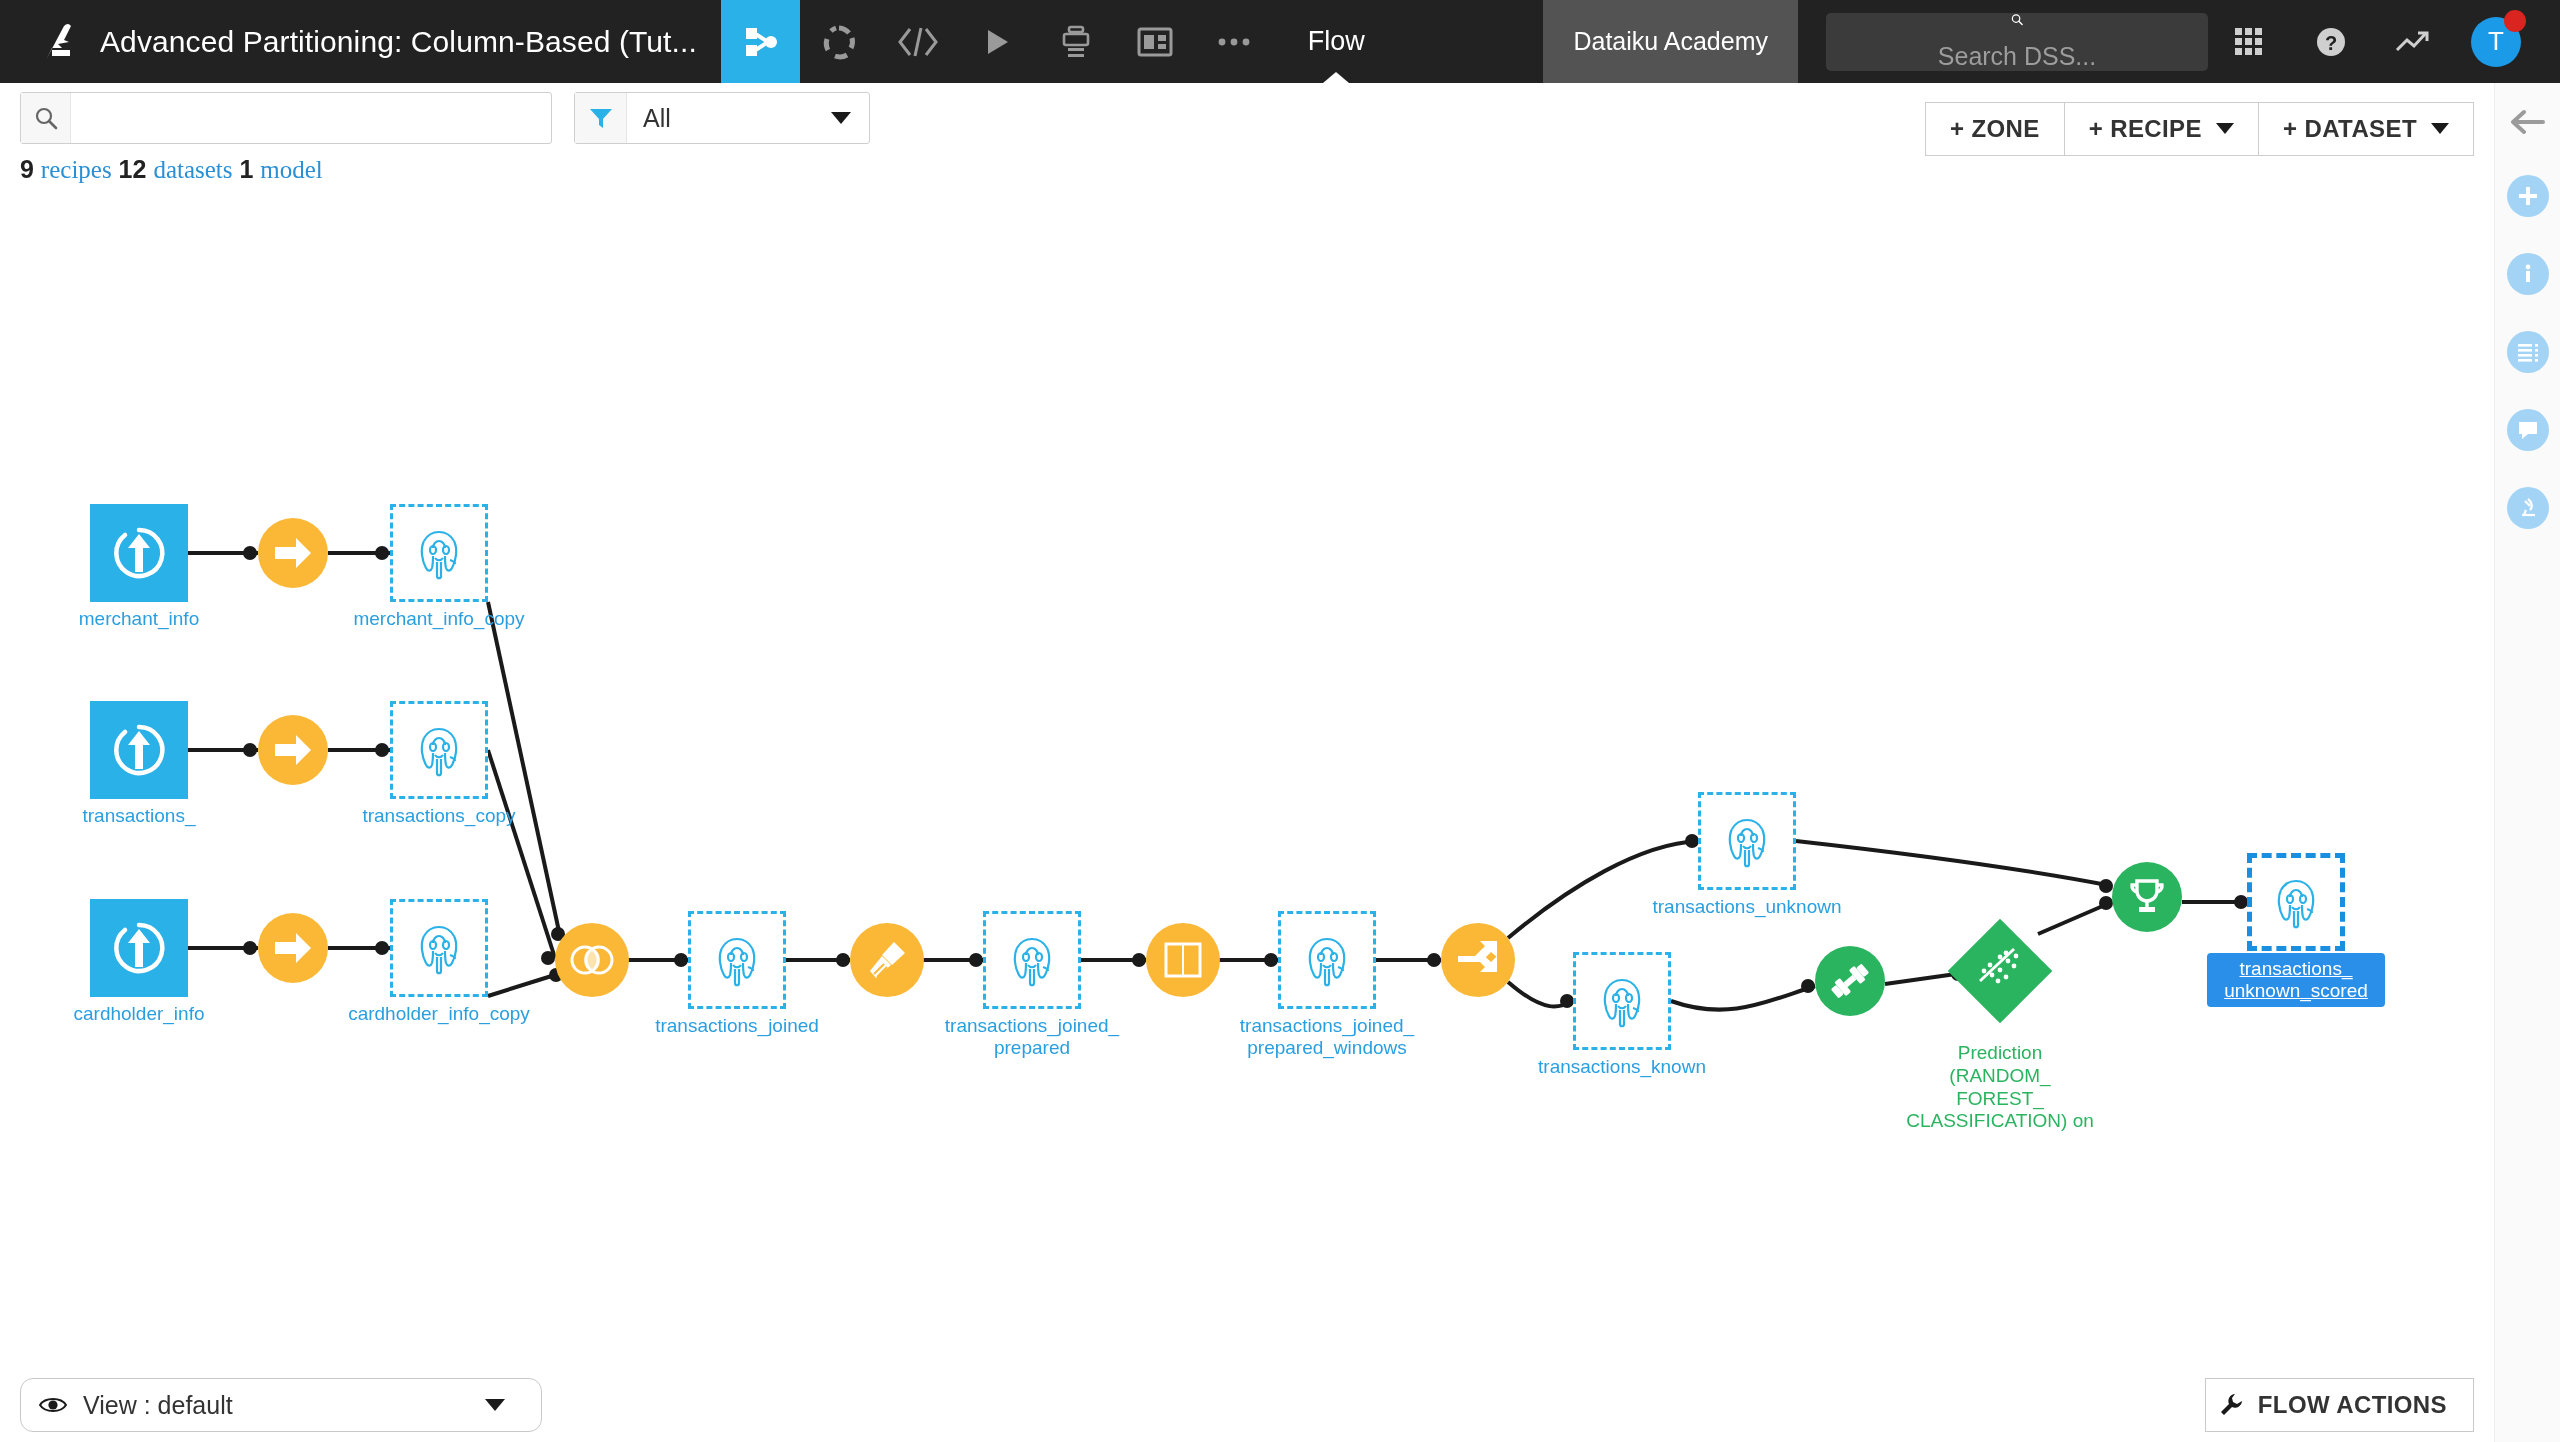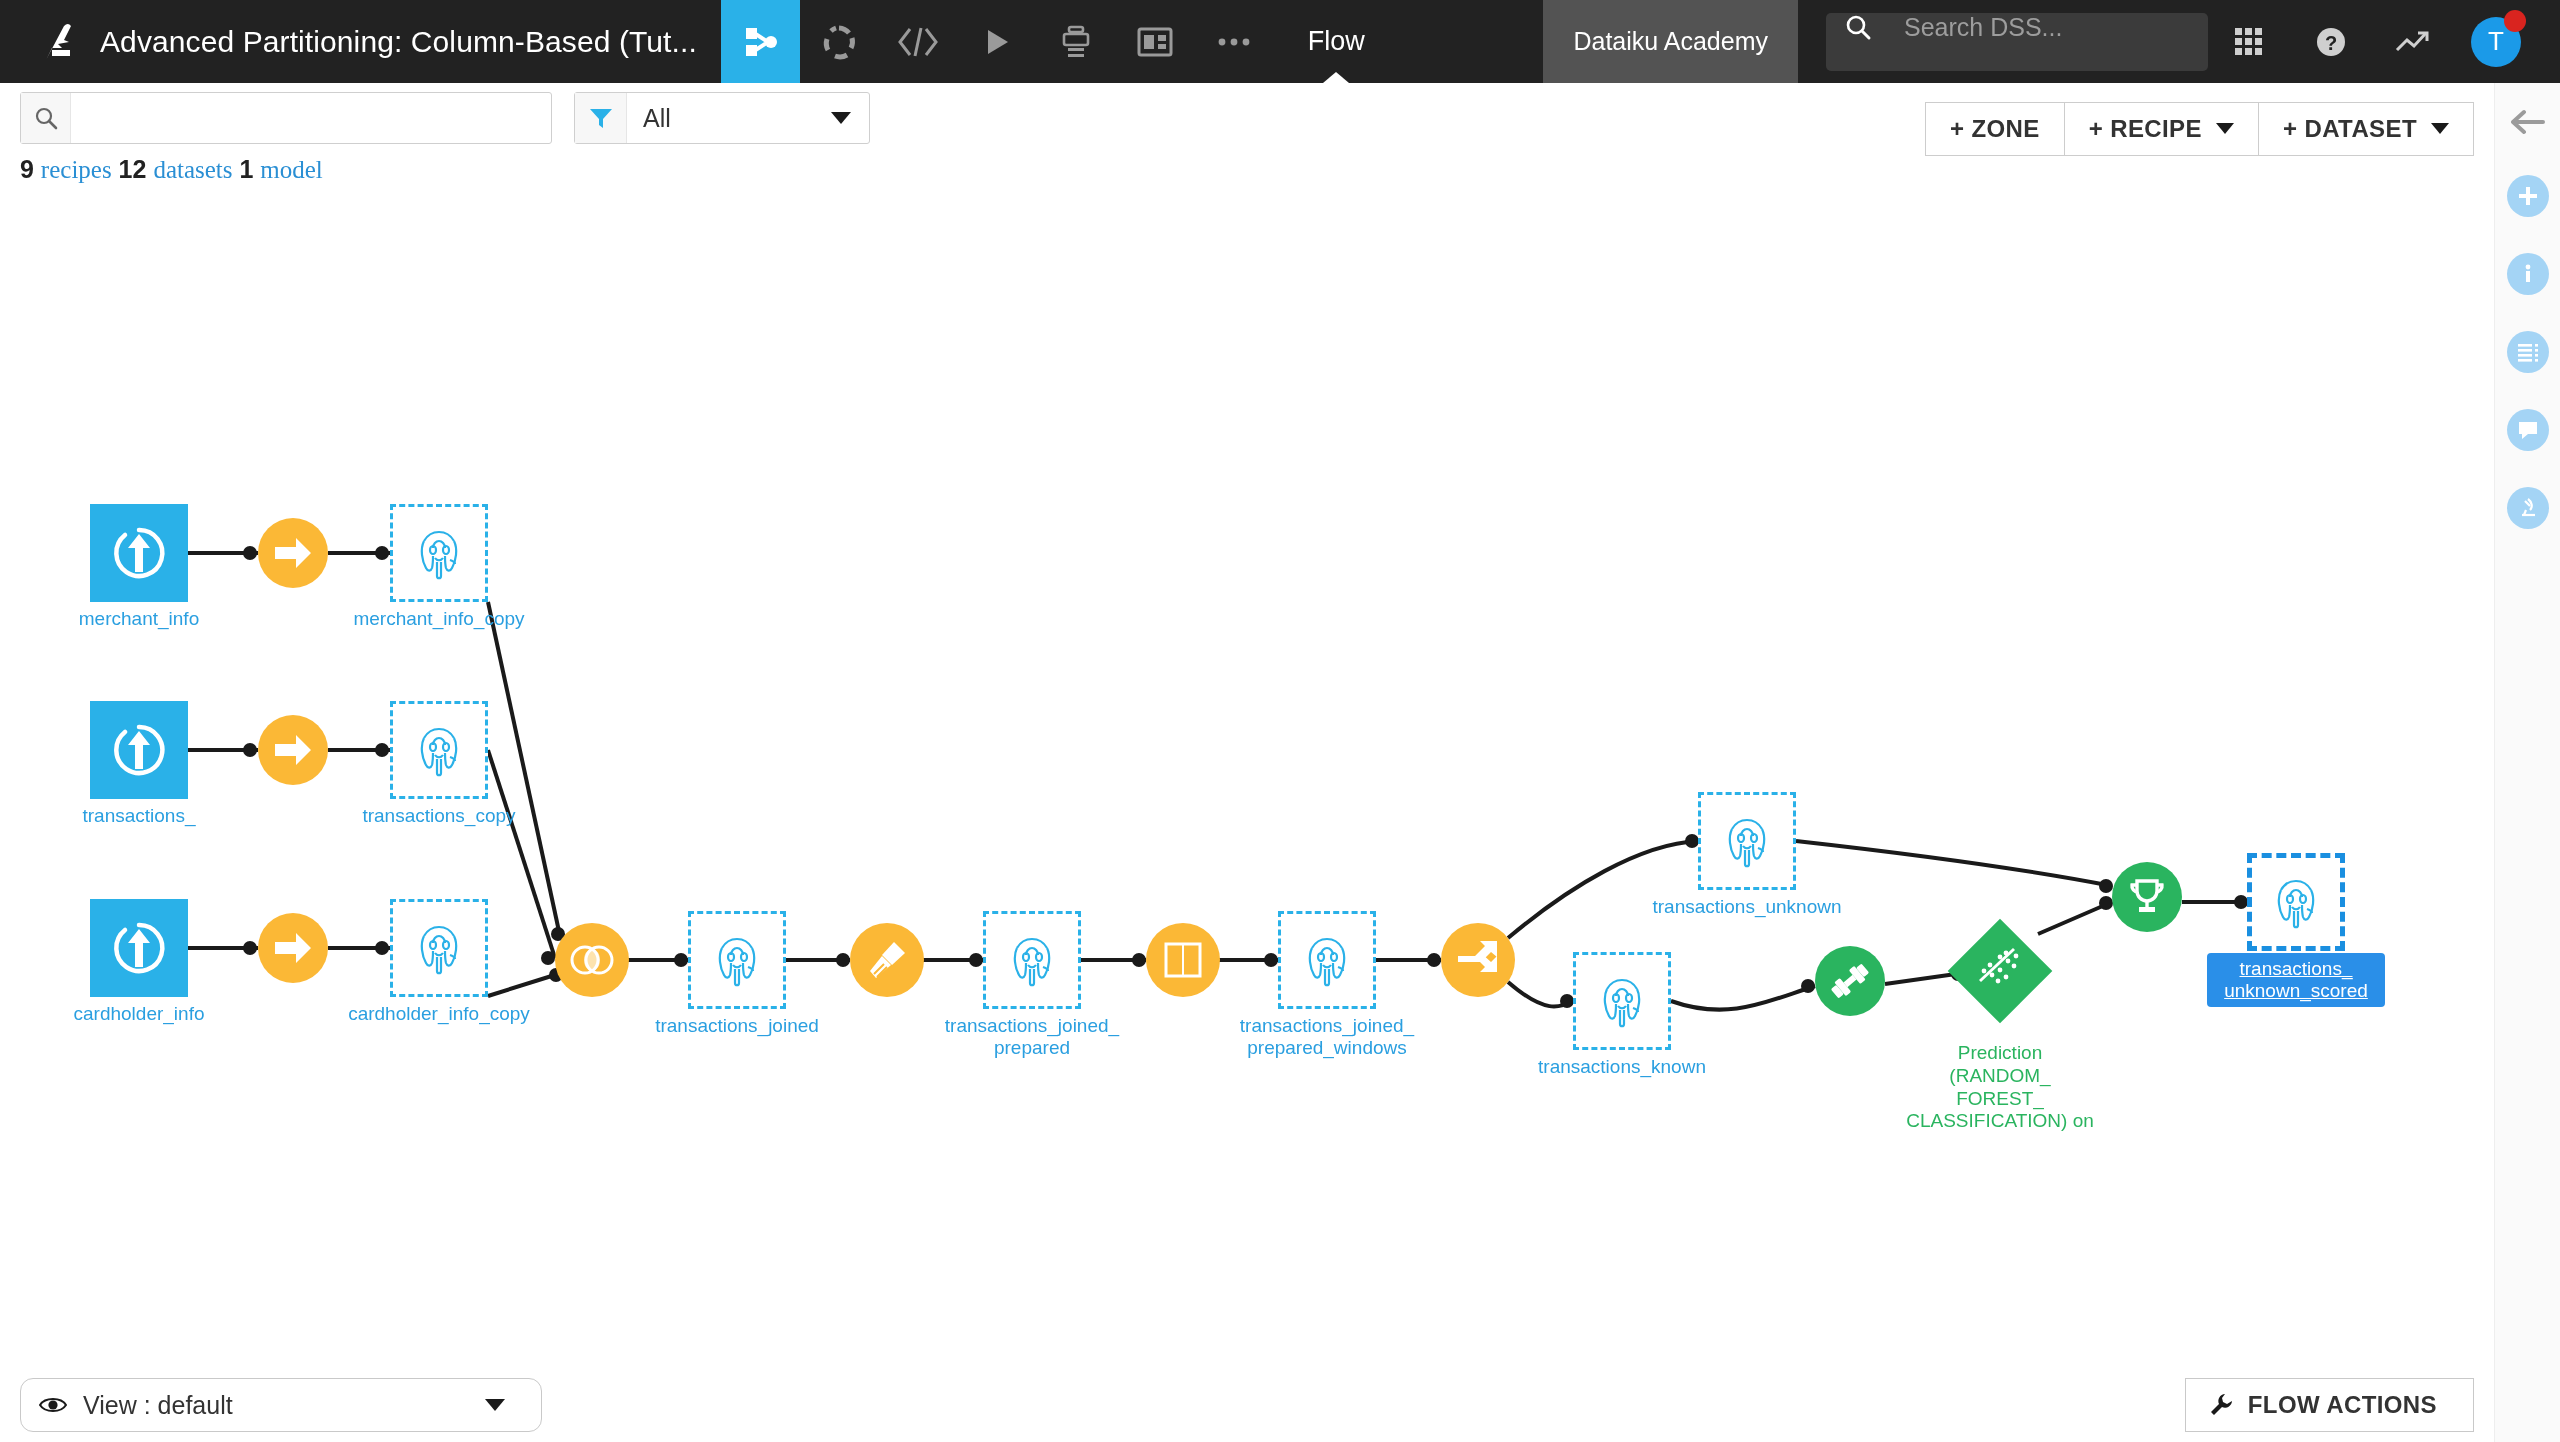--- a/index.html
+++ b/index.html
@@ -46,21 +46,21 @@
   }
   .spacer { flex: 1; }
   .academy-tab {
     display: flex; align-items: center; justify-content: center;
     padding: 0 30px; background: #535353; color: #ffffff;
     font-size: 25px; white-space: nowrap;
   }
   .dss-search {
     align-self: center; margin-left: 28px;
     width: 382px; height: 58px; background: #3b3b3b; border-radius: 5px;
-    display: flex; padding: 0 18px; gap: 32px;
+    display: flex; align-items: center; padding: 0 18px; gap: 16px; flex-direction: column;
   }
   .dss-search .ph { color: #9d9d9d; font-size: 25px; }
   .right-icons { display: flex; align-items: center; gap: 0; padding-right: 22px; }
   .r-icon {
     width: 82px; height: 83px; display: flex; align-items: center; justify-content: center;
     color: #cfcfcf;
   }
   .avatar-wrap { position: relative; width: 84px; height: 83px;
     display:flex; align-items:center; justify-content:center; }
   .avatar {
@@ -215,21 +215,21 @@
   }
   .view-select {
     margin-left: 20px; width: 522px; height: 54px;
     border: 1px solid #c9c9c9; border-radius: 13px; background: #ffffff;
     display: flex; align-items: center; padding: 0 18px; gap: 16px;
   }
   .view-select .vtext { font-size: 25px; color: #333; flex: 1; }
   .flow-actions {
     margin-left: auto; margin-right: 20px;
     height: 54px; border: 1px solid #c9c9c9; background: #ffffff;
-    display: flex; align-items: center; gap: 14px; padding: 0 22px;
+    display: flex; align-items: center; gap: 14px; padding: 0 12px;
     font-size: 24px; font-weight: 700; color: #333; letter-spacing: .4px;
   }
 </style>
 </head>
 <body>
 
 <div class="topbar">
 
   <div class="logo-cell">
     <svg width="40" height="44" viewBox="0 0 40 44">

